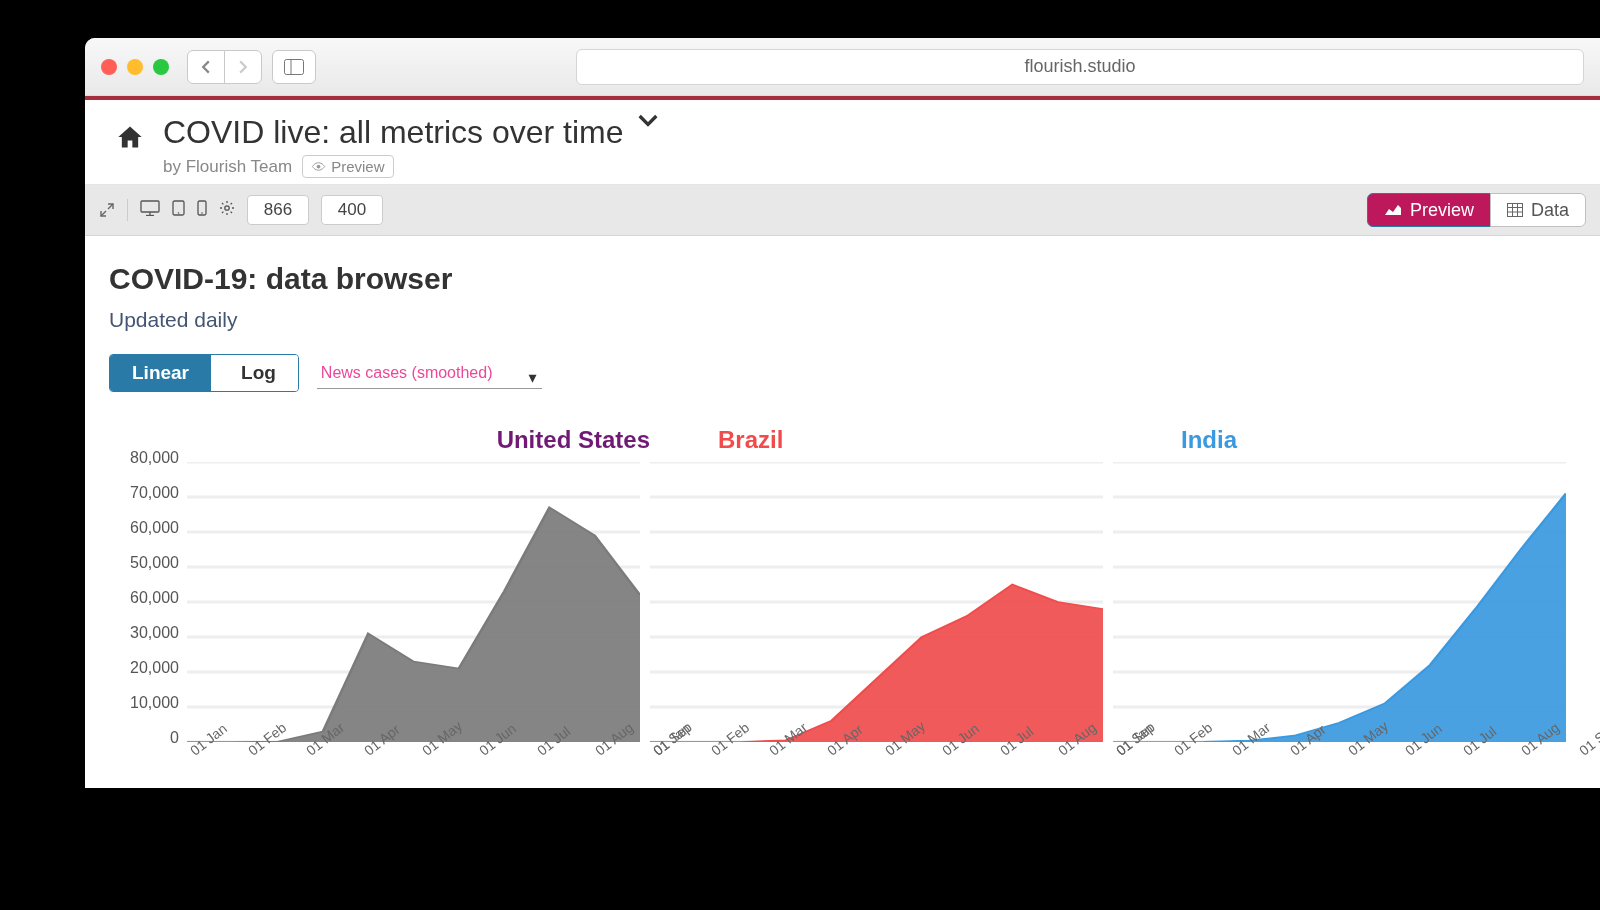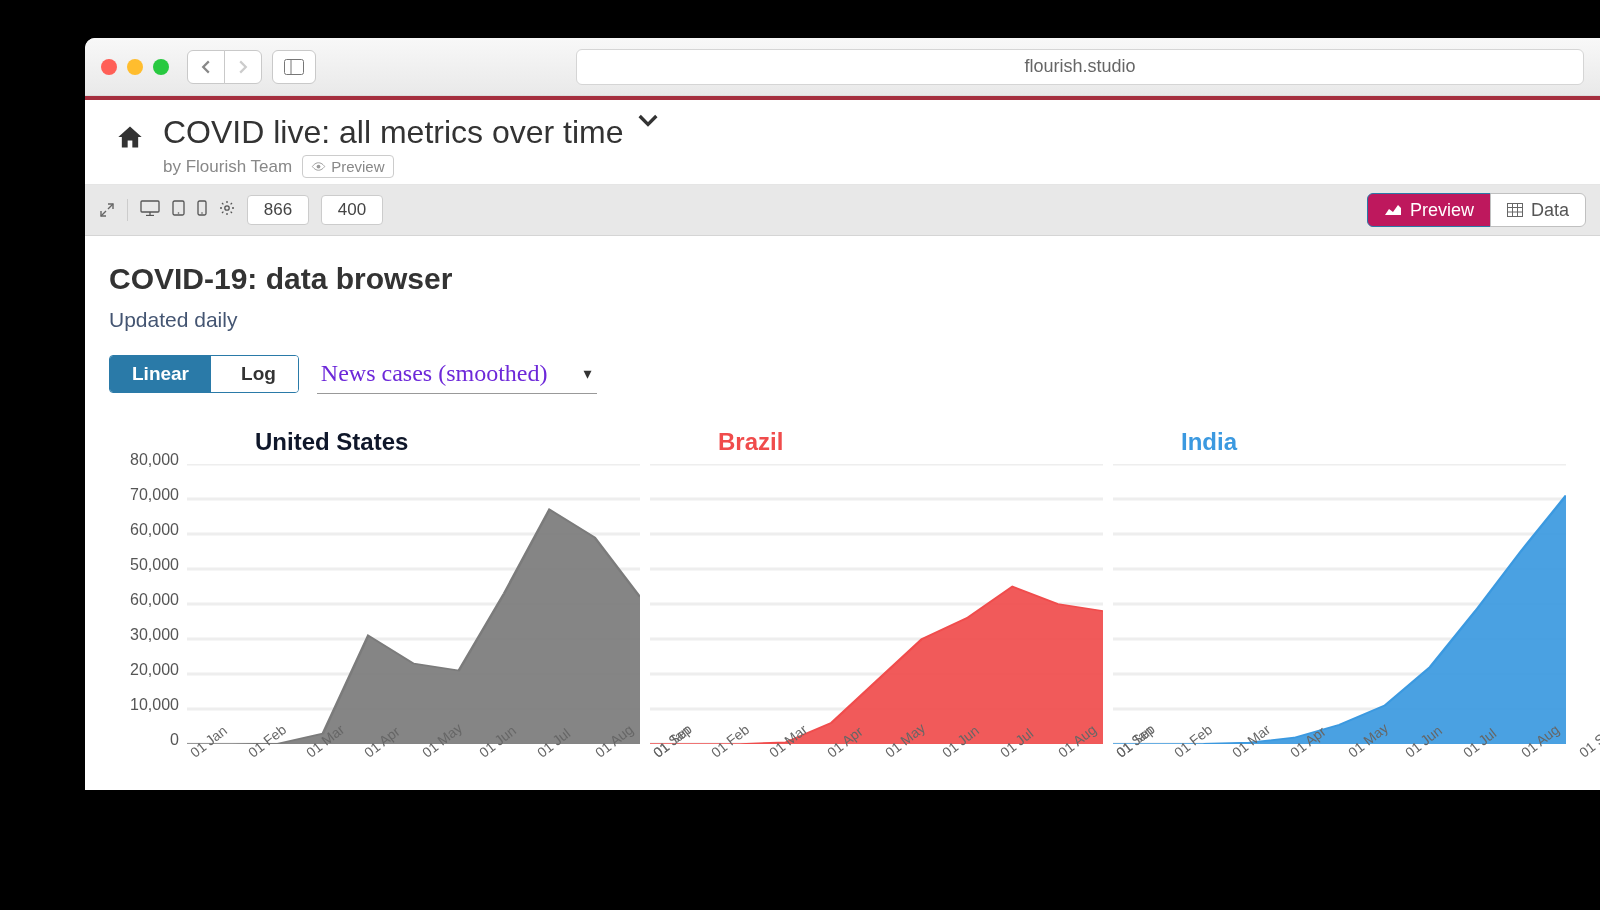--- a/index.html
+++ b/index.html
@@ -72,29 +72,29 @@
 .canvas{
   background:#fff;
   padding:26px 24px;
 }
 .chart-title{font-size:30px;font-weight:700;color:#333;}
 .chart-subtitle{font-size:21px;color:#445572;margin-top:12px;}
 .controls{display:flex;align-items:center;gap:18px;margin-top:22px;}
 .scale-toggle{display:flex;border:1px solid #2a7aa8;border-radius:4px;overflow:hidden;gap:8px;}
 .scale-btn{padding:7px 22px;font-size:19px;font-weight:700;background:#fff;color:#333;cursor:pointer;}
 .scale-btn.active{background:#2a7aa8;color:#fff;}
-.metric-select{border:none;border-bottom:1px solid #999;font-size:24px;padding:6px 50px 6px 4px;background:transparent;color:#6d28d9;position:relative;font-family:Liberation Serif, serif;}
+.metric-select{border:none;border-bottom:1px solid #999;font-size:16px;padding:6px 50px 6px 4px;background:transparent;color:#ec4899;position:relative;}
 .metric-wrap{position:relative;}
 .metric-wrap .caret{position:absolute;right:6px;top:10px;color:#333;pointer-events:none;}
 .charts-row{display:flex;margin-top:34px;gap:0;}
 .ylabels{width:78px;font-size:16px;color:#555;position:relative;}
 .ylabel{position:absolute;right:8px;transform:translateY(-50%);}
 .mini{flex:1;position:relative;}
 .mini-title{font-size:24px;font-weight:700;margin-left:68px;margin-bottom:8px;}
-.mini-title.us{color:#0f172a;}
+.mini-title.us{color:#701a75;text-align:right;}
 .mini-title.br{color:#f04c4c;}
 .mini-title.in{color:#3b99e0;}
 .plot{height:280px;position:relative;margin-right:10px;}
 .plot svg{position:absolute;inset:0;width:100%;height:100%;}
 .grid line{stroke:#eee;stroke-width:1;}
 .xlabels{display:flex;justify-content:space-between;font-size:14px;color:#666;margin-top:4px;}
 .xlabels span{transform:rotate(-38deg);transform-origin:top left;white-space:nowrap;width:0;}
 </style>
 </head>
 <body>

